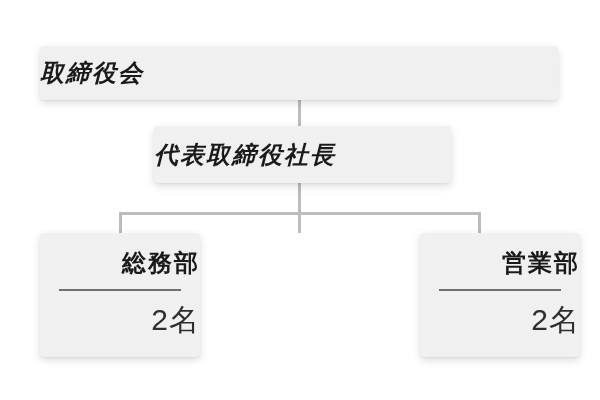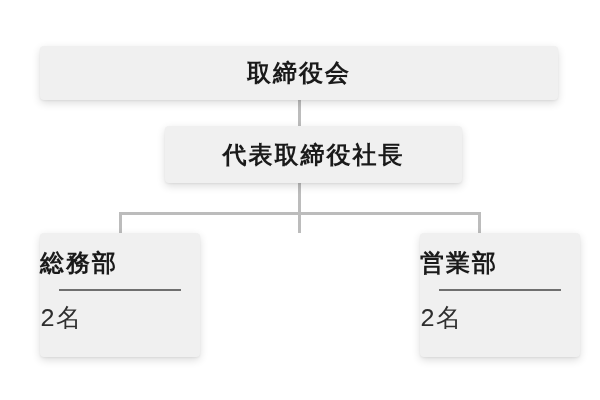--- a/index.html
+++ b/index.html
@@ -38,37 +38,37 @@
   .node {
     position: absolute;
     background: var(--box-fill);
     border-radius: 4px;
     box-shadow: 0 3px 8px rgba(0,0,0,0.14), 0 1px 2px rgba(0,0,0,0.05);
     box-sizing: border-box;
   }
   .node-single {
     display: flex;
     align-items: center;
-    justify-content: center;
+    font-style: italic;
   }
   .node-title {
     font-size: 24px;
     font-weight: bold;
     color: var(--text);
     letter-spacing: 2px;
     white-space: nowrap;
   }
   .node-board     { left: 40px;  top: 46px;  width: 518px; height: 54px; }
-  .node-president { left: 165px; top: 126px; width: 297px; height: 57px; }
+  .node-president { left: 154px; top: 126px; width: 297px; height: 57px; }
   .node-dept {
     top: 233px;
     width: 160px;
     height: 124px;
     padding-top: 15px;
-    text-align: left;
+    text-align: right;
   }
   .node-dept-1 { left: 40px; }
   .node-dept-2 { left: 219px; }
   .node-dept-3 { left: 420px; }
   .dept-title {
     display: block;
     font-size: 24px;
     font-weight: bold;
     color: var(--text);
     letter-spacing: 2px;
@@ -77,27 +77,26 @@
   }
   .dept-divider {
     width: 122px;
     height: 2px;
     background: var(--divider);
     margin: 11px auto 0 auto;
   }
   .dept-count {
     display: block;
     margin-top: 13px;
-    font-size: 25px;
+    font-size: 30px;
     font-weight: normal;
     color: var(--count-text);
     letter-spacing: 1px;
     line-height: 32px;
     white-space: nowrap;
-    font-family: Liberation Mono, monospace;
   }
 </style>
 </head>
 <body>
 
 <div class="stage">
 
   <div class="connector conn-v-top"></div>
   <div class="connector conn-v-mid"></div>
   <div class="connector conn-h-bar"></div>

